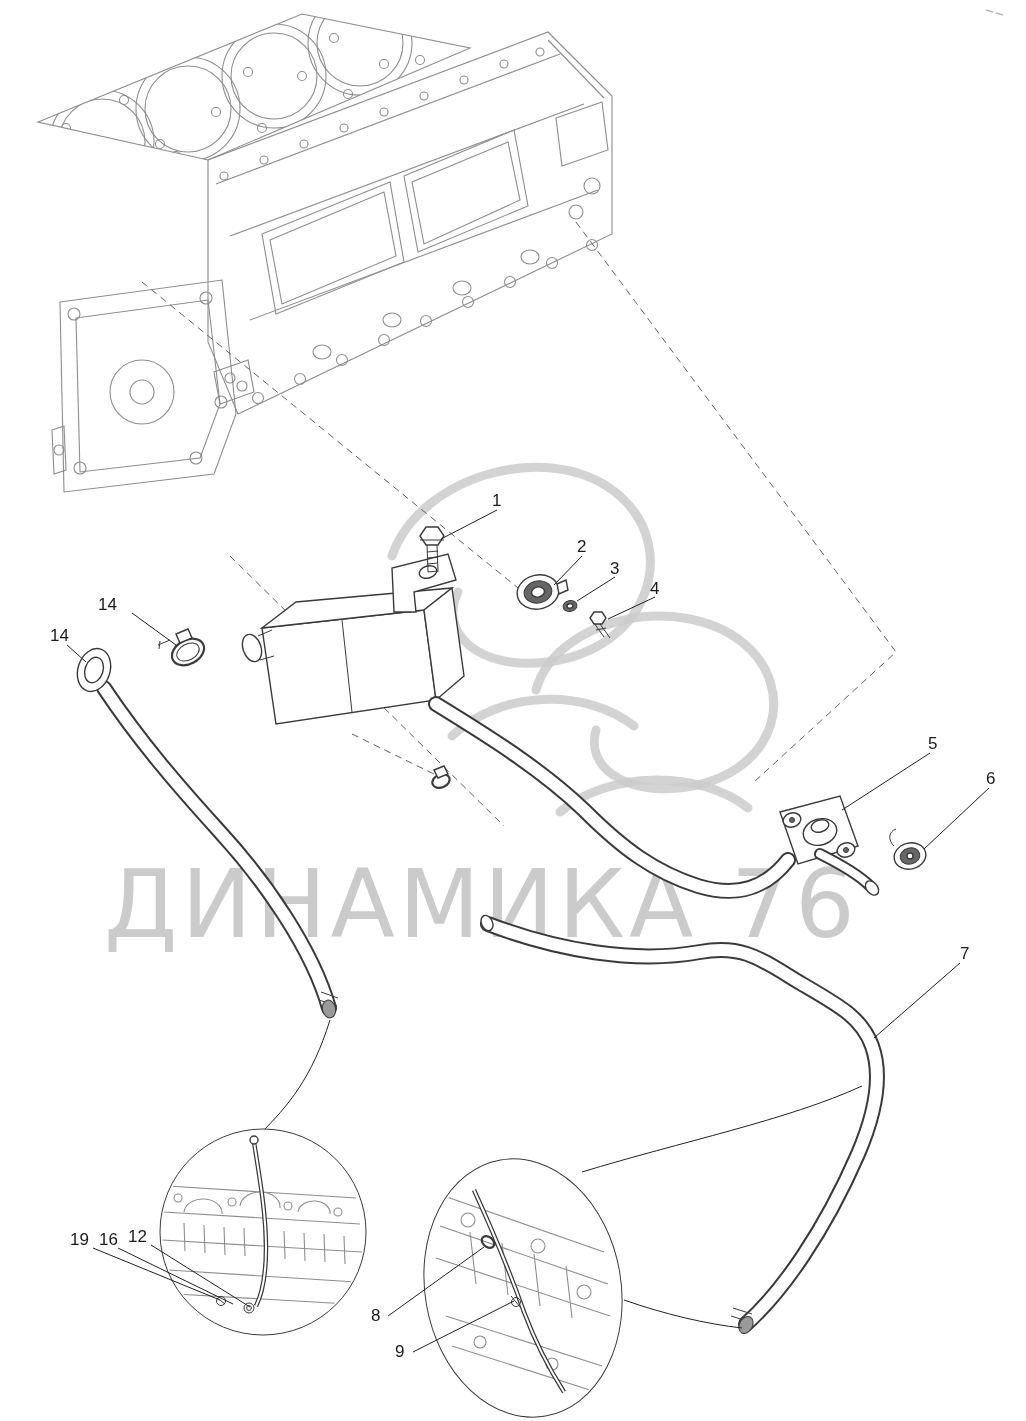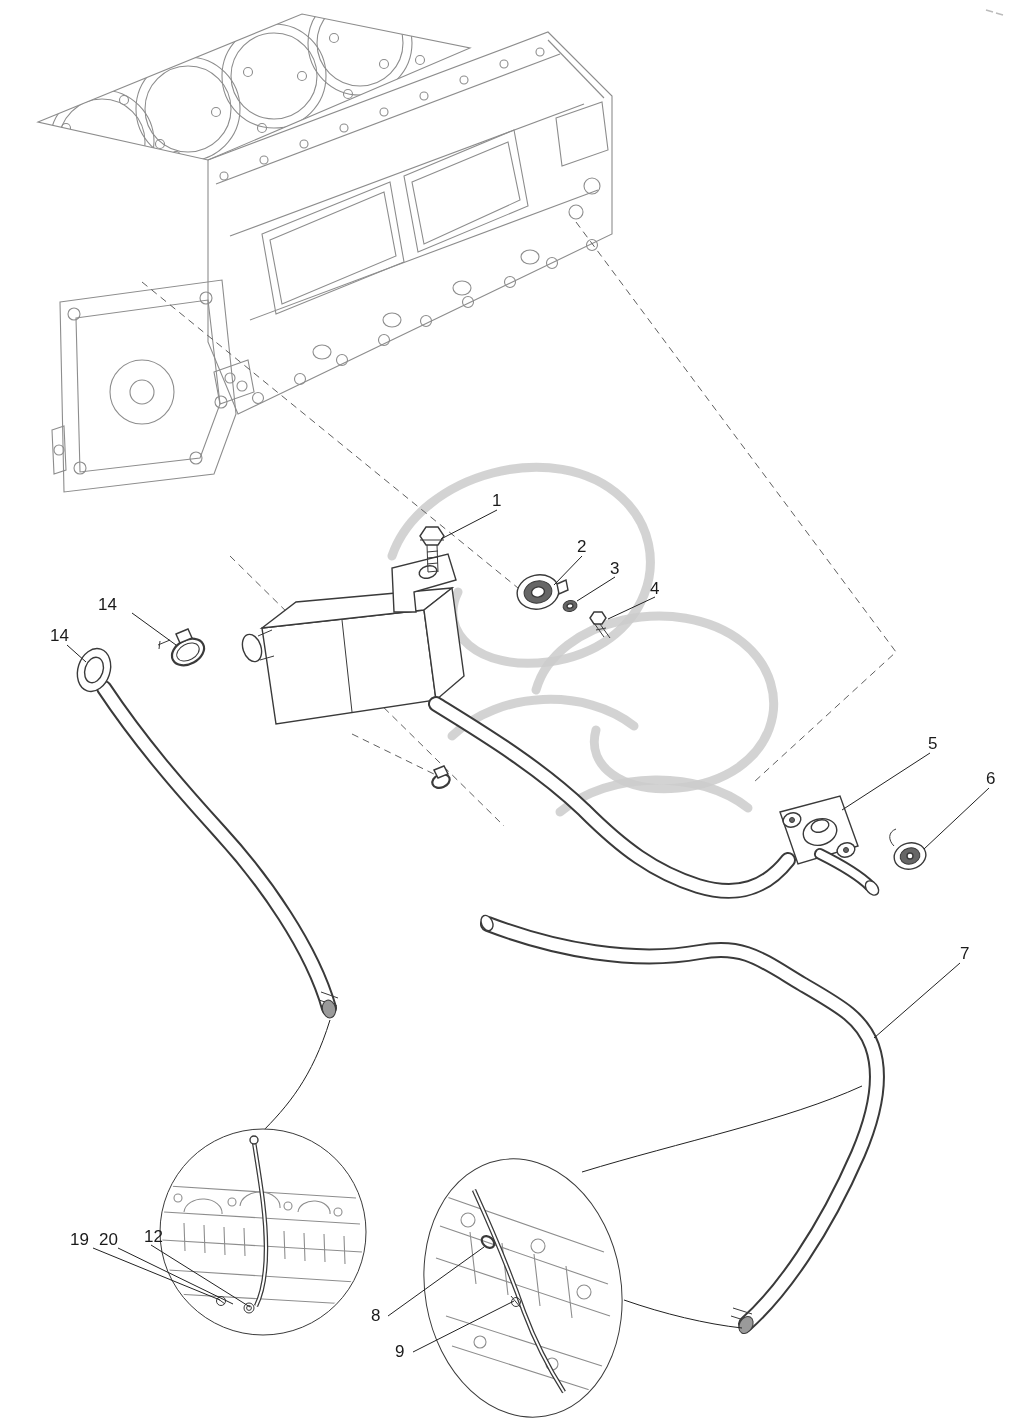--- a/index.html
+++ b/index.html
@@ -37,20 +37,21 @@
   .tube-o2{fill:none;stroke:var(--part-line,#3a3a3a);stroke-width:12;stroke-linecap:round;}
   .tube-i2{fill:none;stroke:#ffffff;stroke-width:8;stroke-linecap:round;}
   .stick{fill:none;stroke:var(--part-line,#3a3a3a);stroke-width:4.5;}
   .stick-core{fill:none;stroke:#ffffff;stroke-width:2;}
 </style>
 </head>
 <body>
 
 <div class="stage">
 
+  <div class="watermark-text">ДИНАМИКА 76</div>
 
   <svg class="art" viewBox="0 0 1026 1421" width="1026" height="1421">
     <defs>
       <clipPath id="deckClip">
           <path d="M38,122 L302,14 L470,48 L208,160 Z"></path>
         </clipPath>
       <clipPath id="insetCircleClip">
           <circle cx="263" cy="1232" r="101"></circle>
         </clipPath>
       <clipPath id="insetEllipseClip">
@@ -302,19 +303,19 @@
     <span class="callout" style="left:492px;top:492px">1</span>
     <span class="callout" style="left:577px;top:538px">2</span>
     <span class="callout" style="left:610px;top:560px">3</span>
     <span class="callout" style="left:650px;top:580px">4</span>
     <span class="callout" style="left:928px;top:735px">5</span>
     <span class="callout" style="left:986px;top:770px">6</span>
     <span class="callout" style="left:960px;top:945px">7</span>
     <span class="callout" style="left:371px;top:1307px">8</span>
     <span class="callout" style="left:395px;top:1343px">9</span>
     <span class="callout" style="left:70px;top:1231px">19</span>
-    <span class="callout" style="left:99px;top:1231px">20</span>
-    <span class="callout" style="left:144px;top:1228px">12</span>
+    <span class="callout" style="left:99px;top:1231px">16</span>
+    <span class="callout" style="left:128px;top:1228px">12</span>
     <span class="callout" style="left:50px;top:627px">14</span>
     <span class="callout" style="left:98px;top:596px">14</span>
   </div>
 
 </div>
 
 </body></html>

